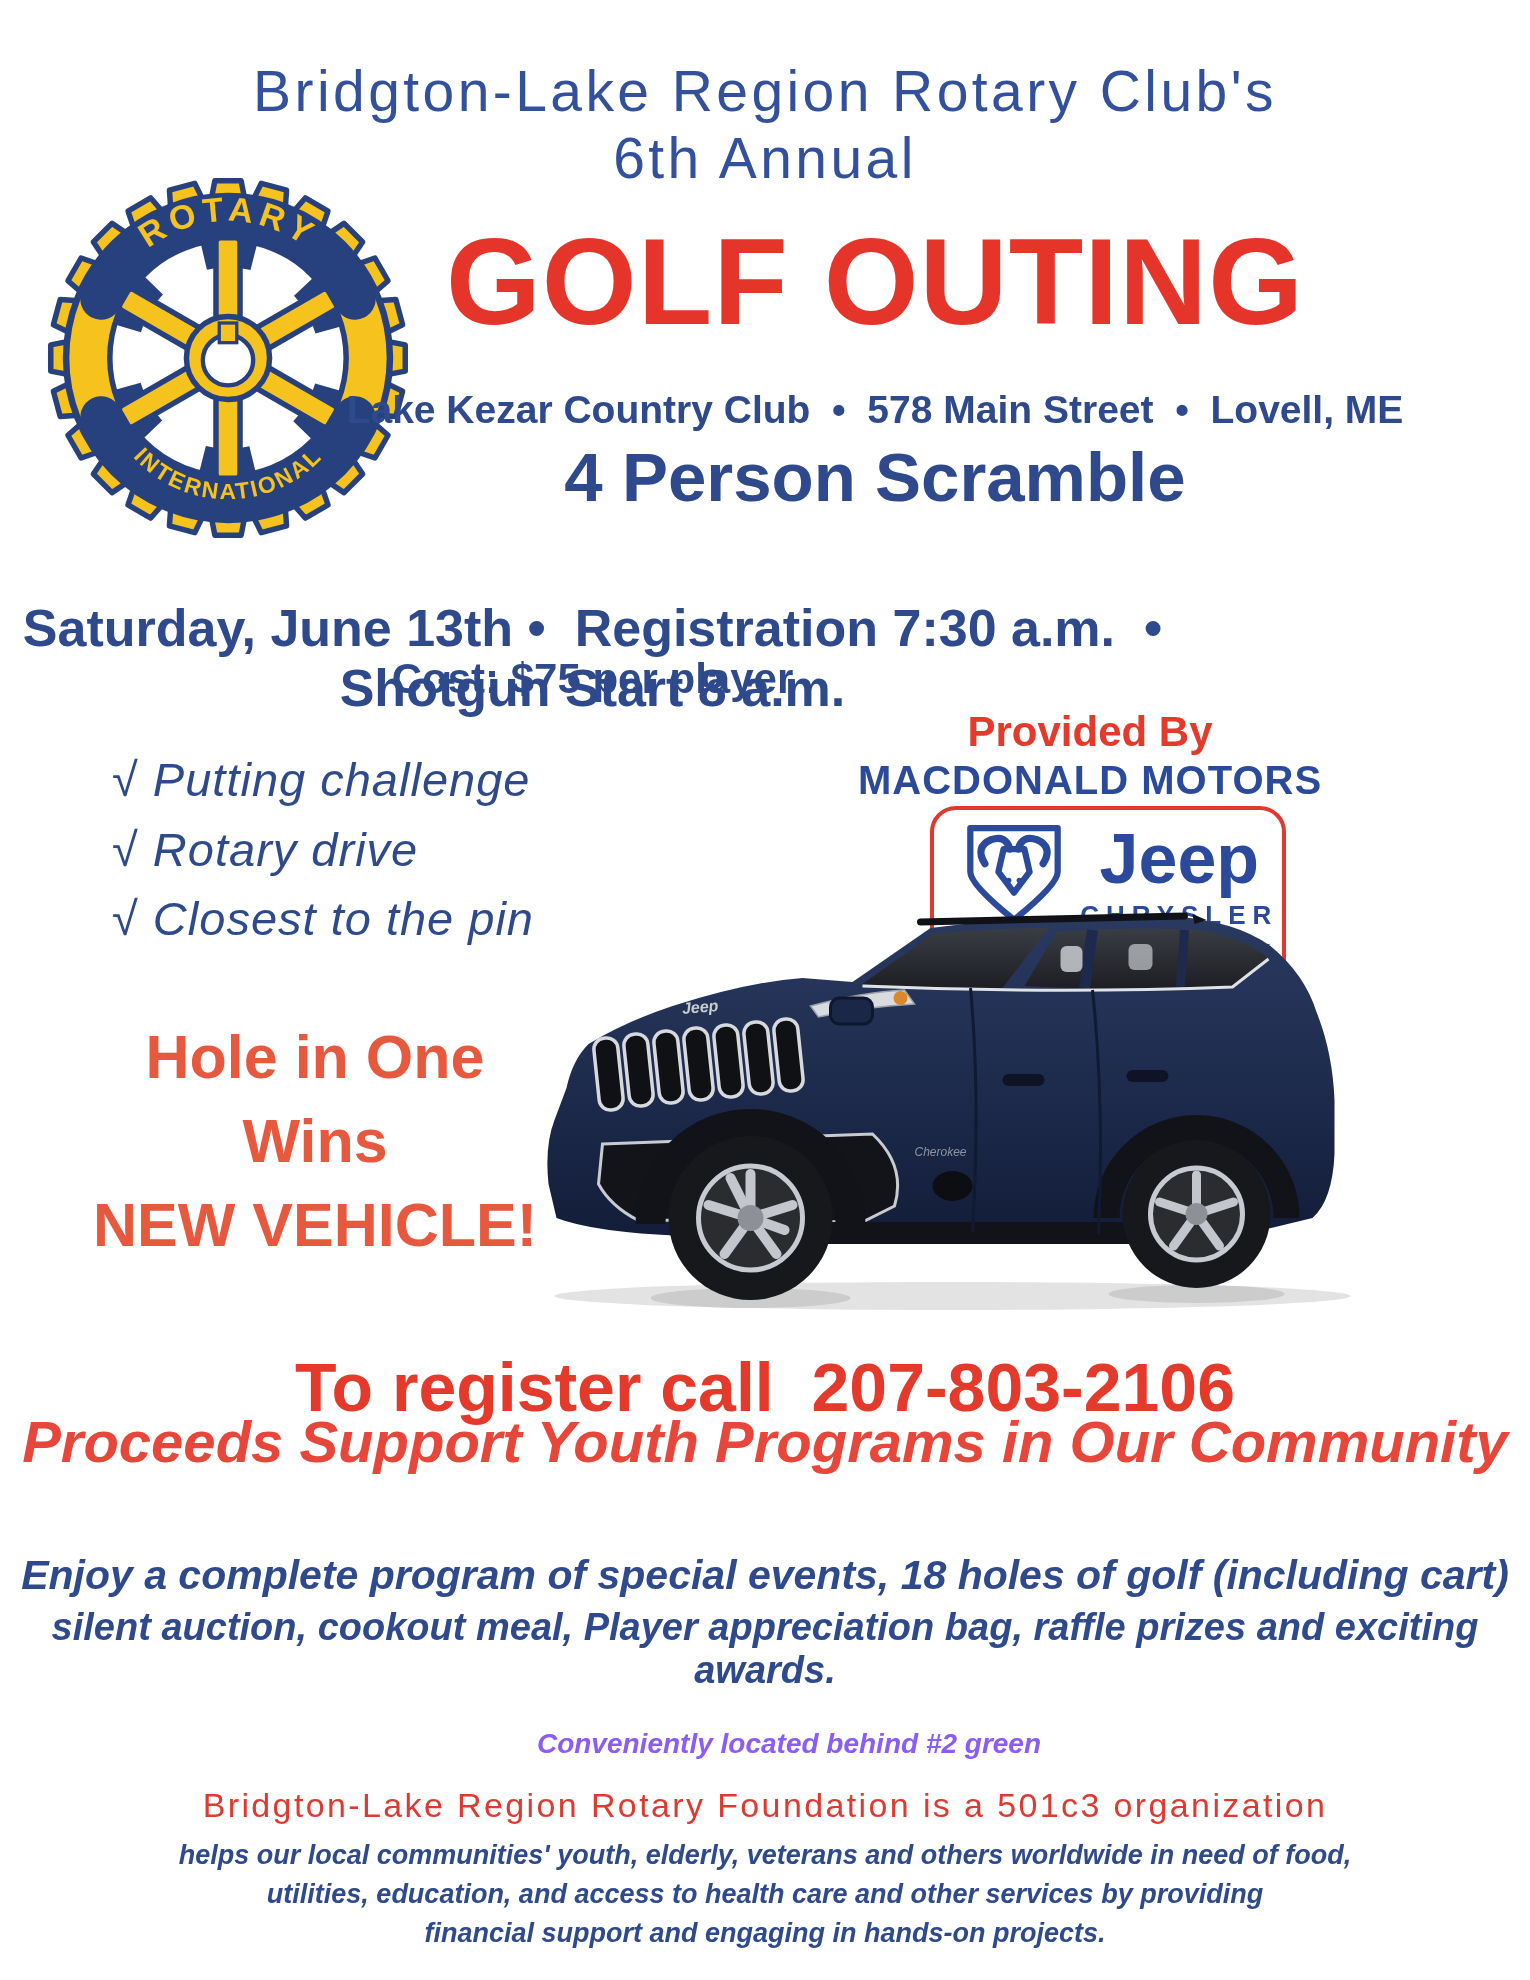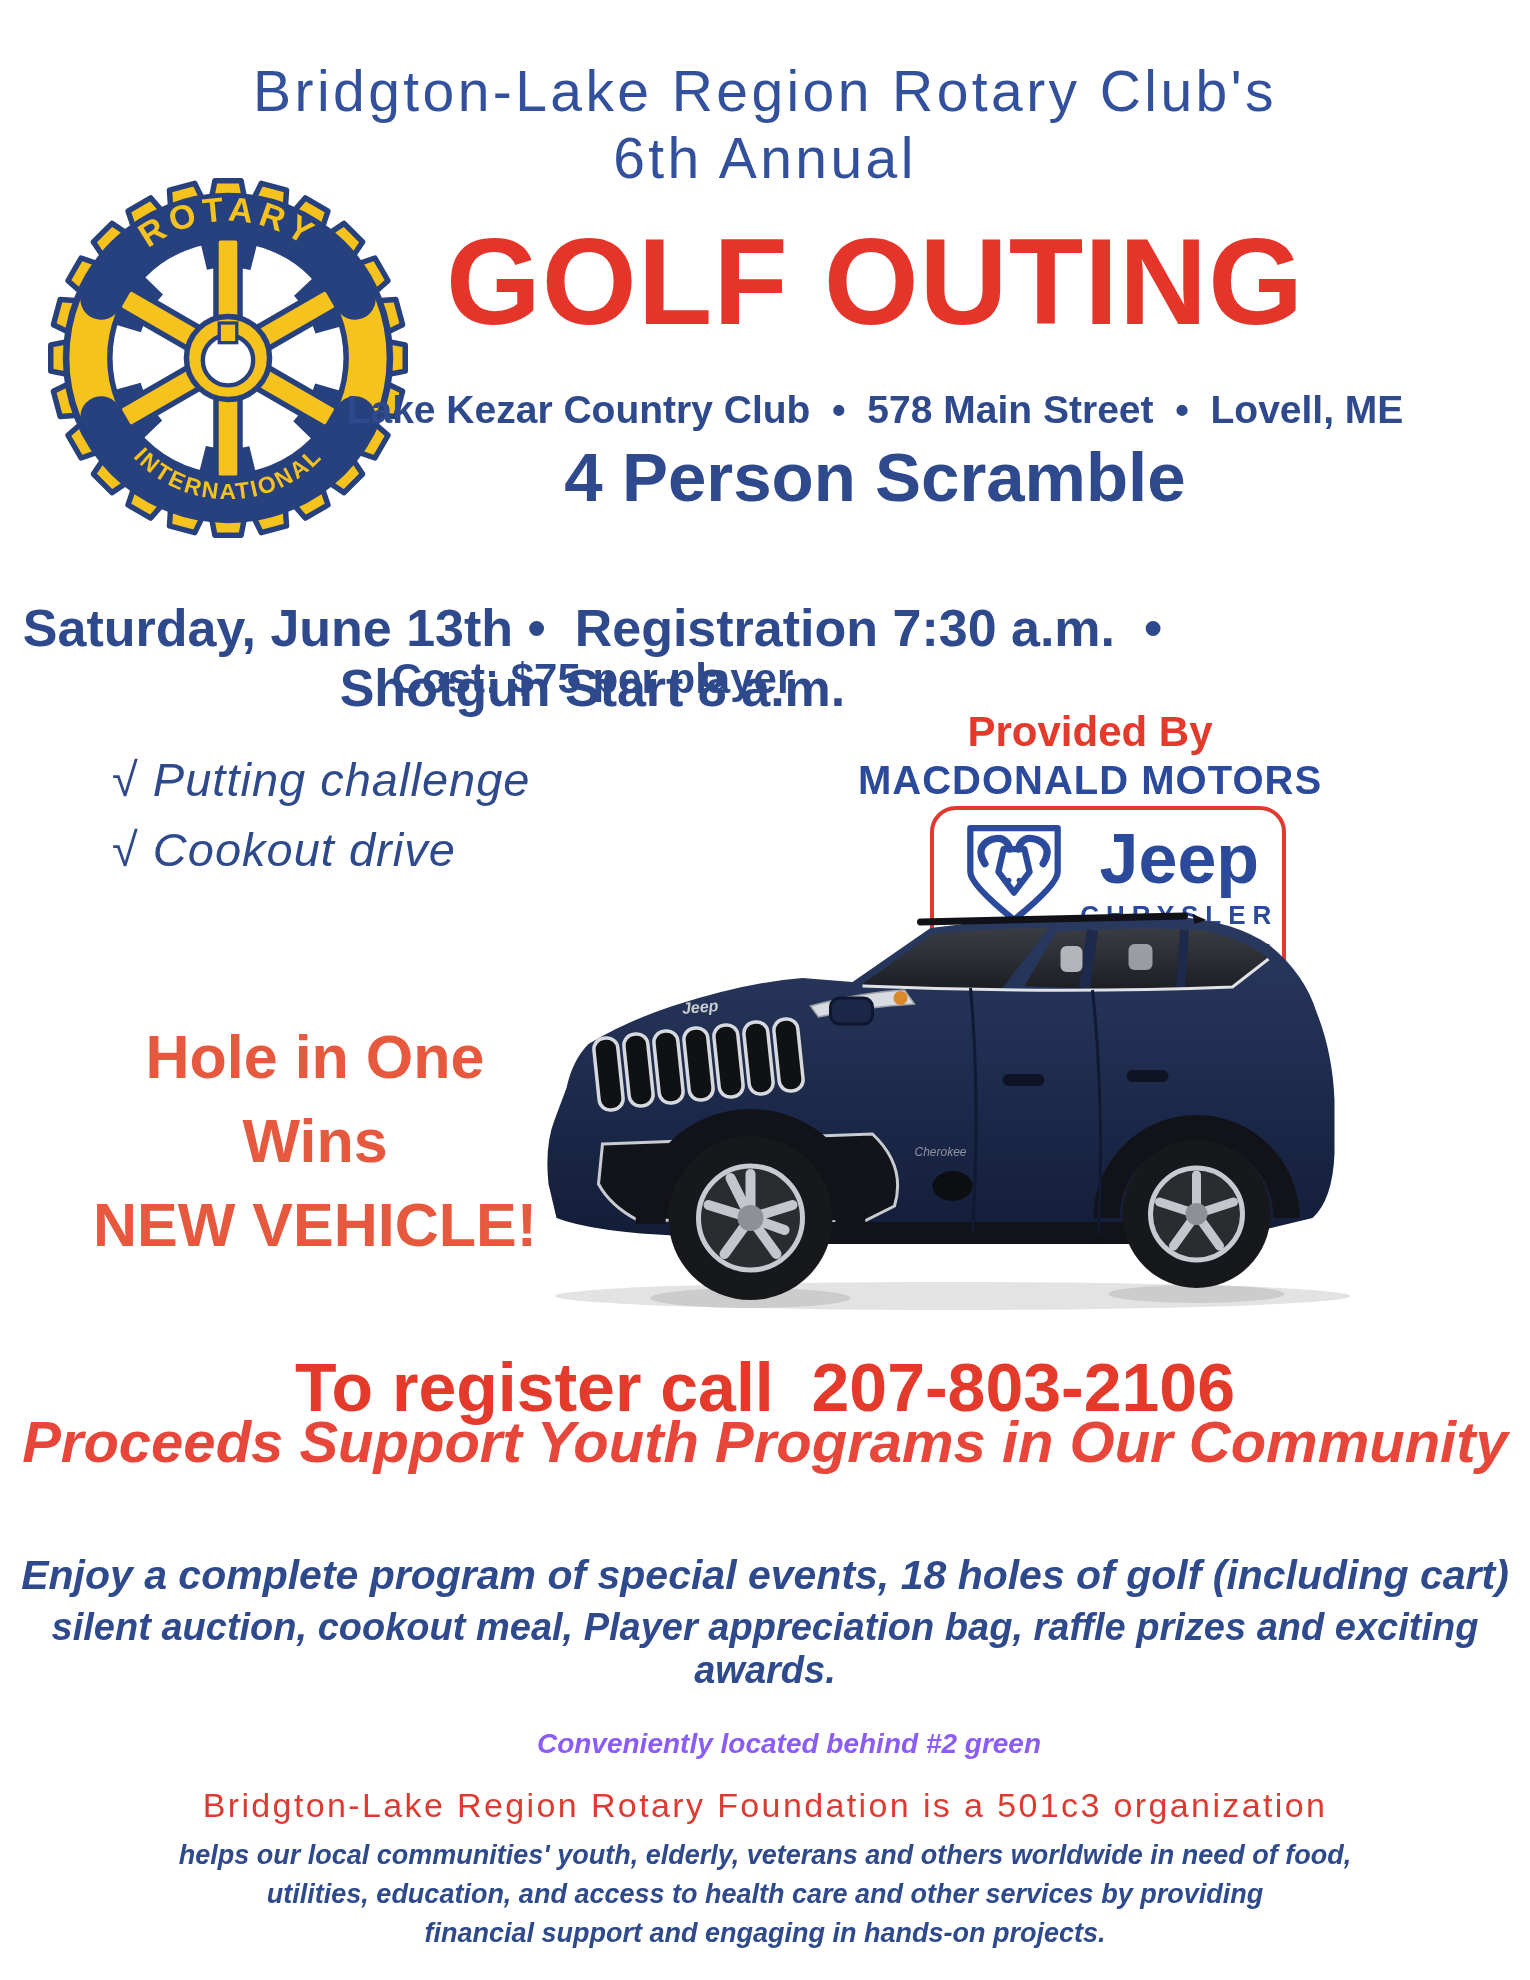--- a/index.html
+++ b/index.html
@@ -128,21 +128,22 @@
 
   <div class="abs center event-name">GOLF OUTING</div>
   <div class="abs center venue pre">Lake Kezar Country Club  •  578 Main Street  •  Lovell, ME</div>
   <div class="abs center format">4 Person Scramble</div>
 
   <div class="abs center schedule pre">Saturday, June 13th •  Registration 7:30 a.m.  • Shotgun Start 8 a.m.</div>
   <div class="abs center cost">Cost: $75 per player</div>
 
   <div class="abs features">
     <div>√ Putting challenge</div>
-    <div>√ Cookout drive</div>
+    <div>√ Rotary drive</div>
+    <div>√ Closest to the pin</div>
   </div>
 
   <div class="abs center provided">Provided By</div>
   <div class="abs center sponsor-name">MACDONALD MOTORS</div>
 
   <div class="abs brand-box">
     <div class="brand-left">
       <svg width="104" height="104" viewBox="0 0 100 100">
         <path d="M8 6 H92 V48 Q92 60 50 94 Q8 60 8 48 Z" fill="#ffffff" stroke="#2b4a9b" stroke-width="6" stroke-linejoin="round"></path>
         <path d="M22 40 Q12 24 28 17 Q42 12 46 26" fill="none" stroke="#2b4a9b" stroke-width="7" stroke-linecap="round"></path>

